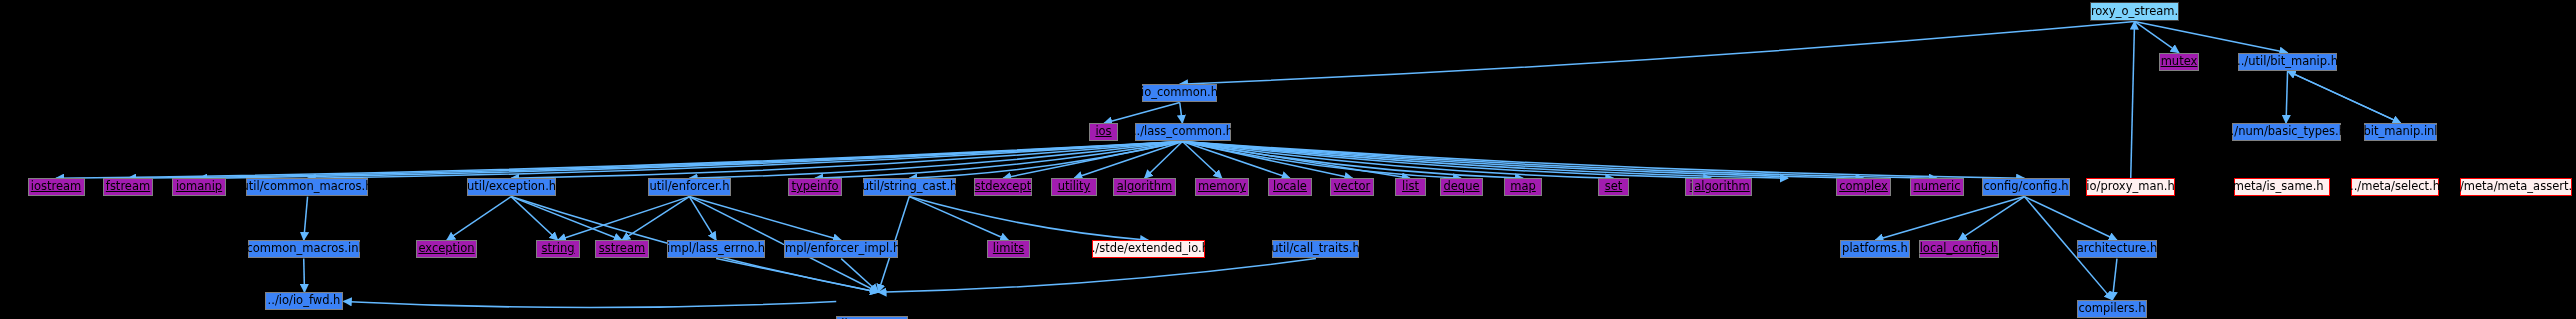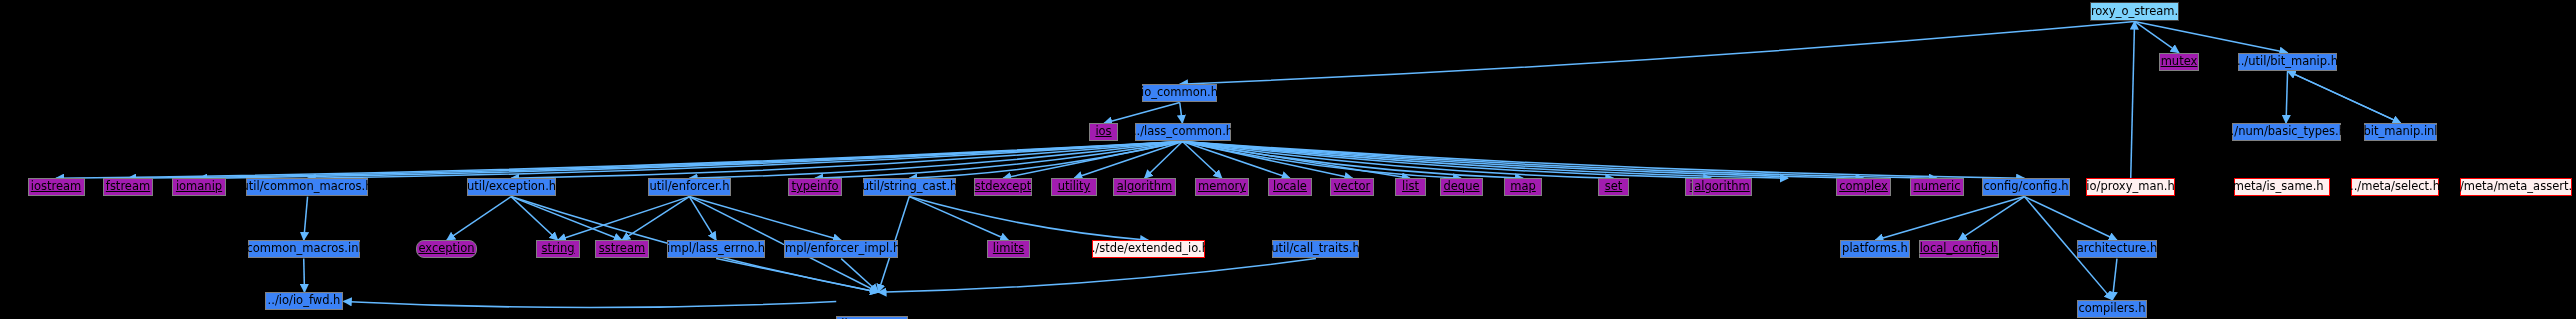--- a/index.html
+++ b/index.html
@@ -200,21 +200,21 @@
       </div>
       <div class="node hl" style="left: 2351px; top: 178px; width: 88px; height: 18.4px;">
         <span>../meta/select.h</span>
       </div>
       <div class="node hl" style="left: 2460px; top: 178px; width: 112px; height: 18.4px;">
         <span>../meta/meta_assert.h</span>
       </div>
       <div class="node plain" style="left: 248px; top: 240px; width: 112px; height: 18.4px;">
         <span>common_macros.inl</span>
       </div>
-      <div class="node sys" style="left: 416px; top: 240px; width: 61px; height: 18.4px; border-radius: 8px;">
+      <div class="node sys" style="left: 416px; top: 240px; width: 61px; height: 18.4px;">
         <span>exception</span>
       </div>
       <div class="node sys" style="left: 536px; top: 240px; width: 44px; height: 18.4px;">
         <span>string</span>
       </div>
       <div class="node sys" style="left: 595px; top: 240px; width: 54px; height: 18.4px;">
         <span>sstream</span>
       </div>
       <div class="node plain" style="left: 667px; top: 240px; width: 98px; height: 18.4px;">
         <span>impl/lass_errno.h</span>

